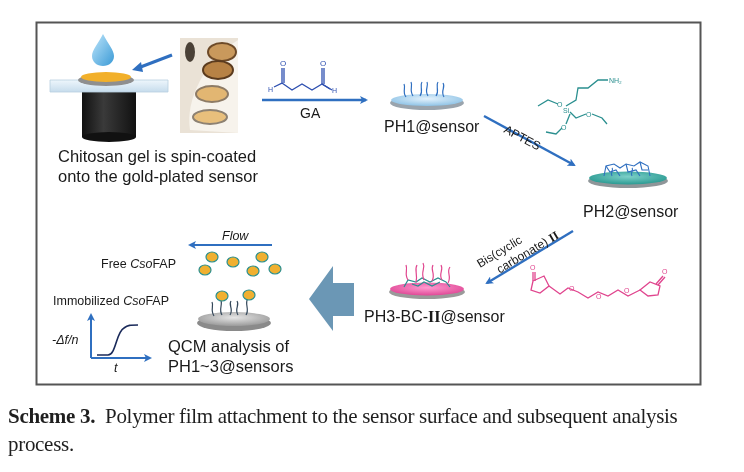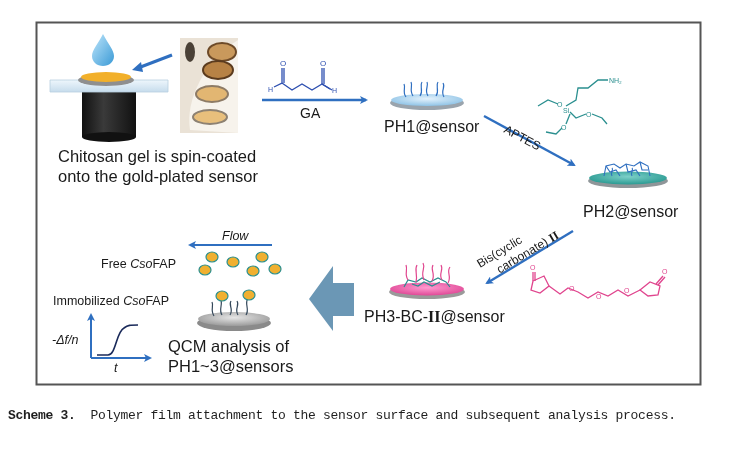--- a/index.html
+++ b/index.html
@@ -1,19 +1,19 @@
 <!DOCTYPE html>
 <html><head>
 <meta charset="utf-8">
 <style>
   html, body { margin: 0; padding: 0; background: #ffffff; }
   body { width: 744px; height: 472px; position: relative; overflow: hidden; font-family: "Liberation Sans", sans-serif; }
   #scheme { position: absolute; left: 0; top: 0; width: 744px; height: 400px; }
   .lbl { font-family: "Liberation Sans", sans-serif; fill: #1a1a1a; }
-  .caption { position: absolute; left: 8px; top: 402px; width: 730px; font-family: Liberation Mono, monospace; font-size: 13px; line-height: 28px; color: #1f1f1f; letter-spacing: -0.3px; }
+  .caption { position: absolute; left: 8px; top: 402px; width: 730px; font-family: Liberation Serif, serif; font-size: 21px; line-height: 28px; color: #1f1f1f; letter-spacing: -0.3px; }
   .caption b { font-weight: bold; }
 </style>
 </head>
 <body>
 
 <svg id="scheme" viewBox="0 0 744 400" xmlns="http://www.w3.org/2000/svg">
   <defs>
     <linearGradient id="dropGrad" x1="0" y1="0" x2="1" y2="1">
       <stop offset="0" stop-color="#bfe6fb"></stop>
       <stop offset="1" stop-color="#3a9ad6"></stop>

